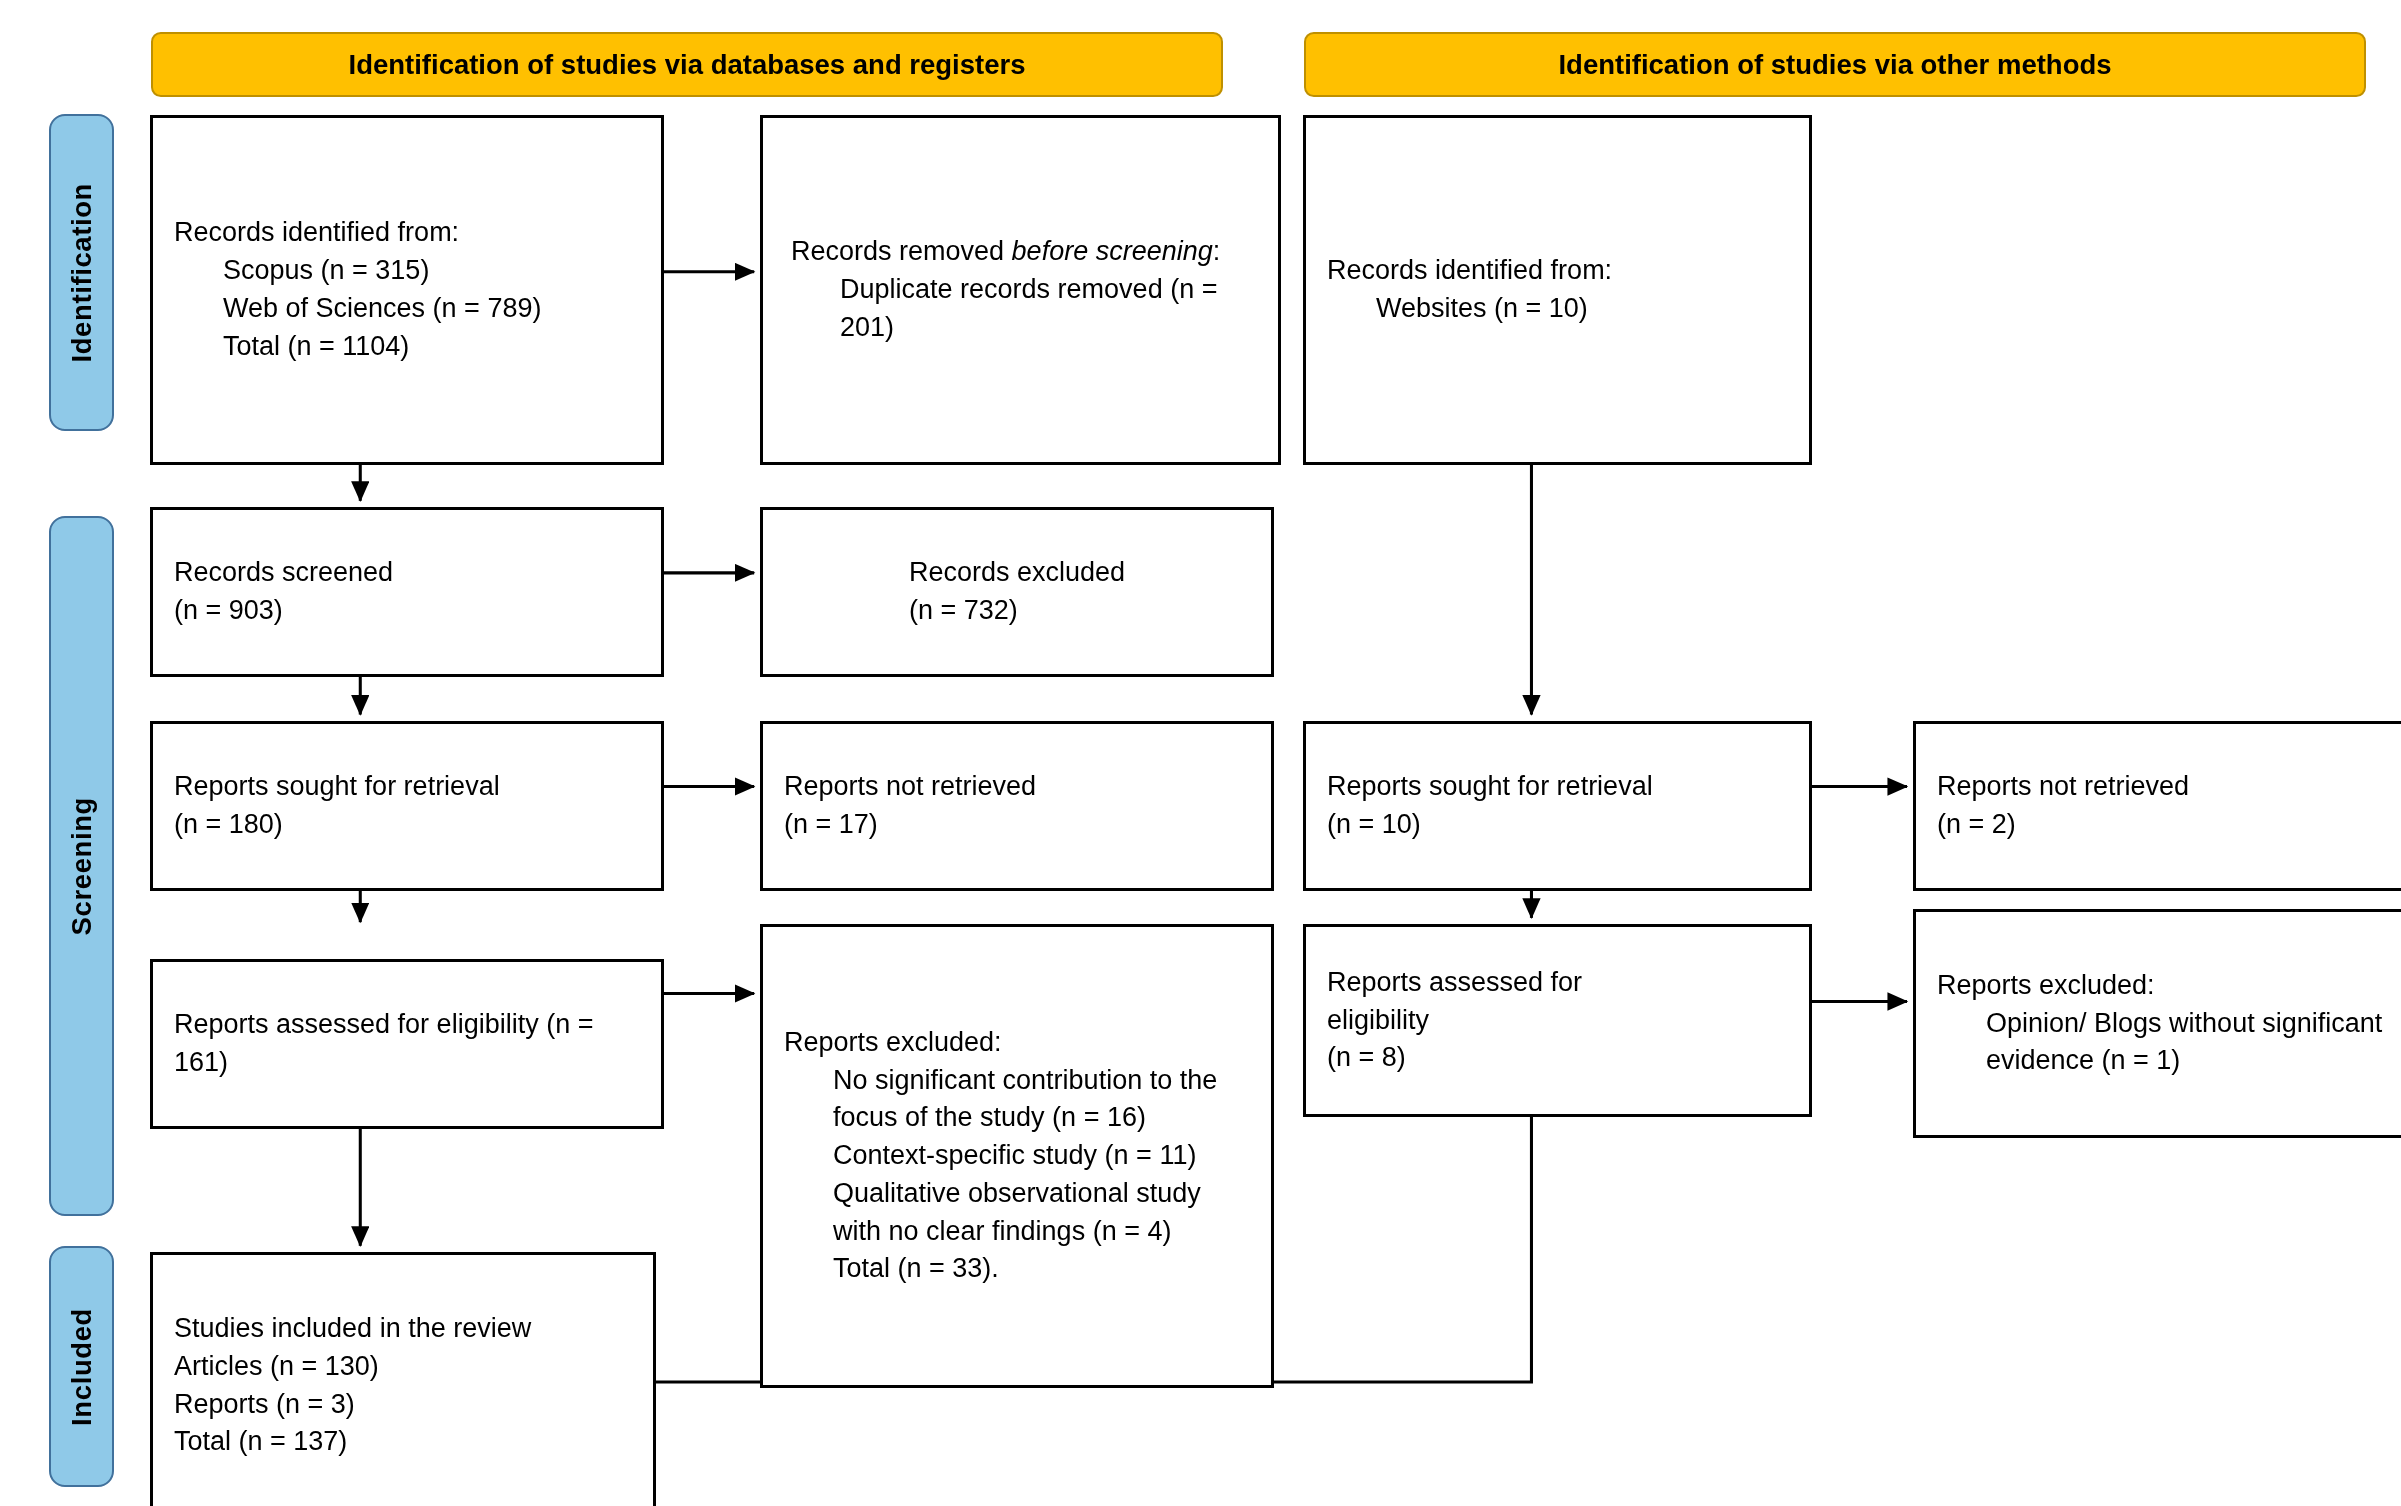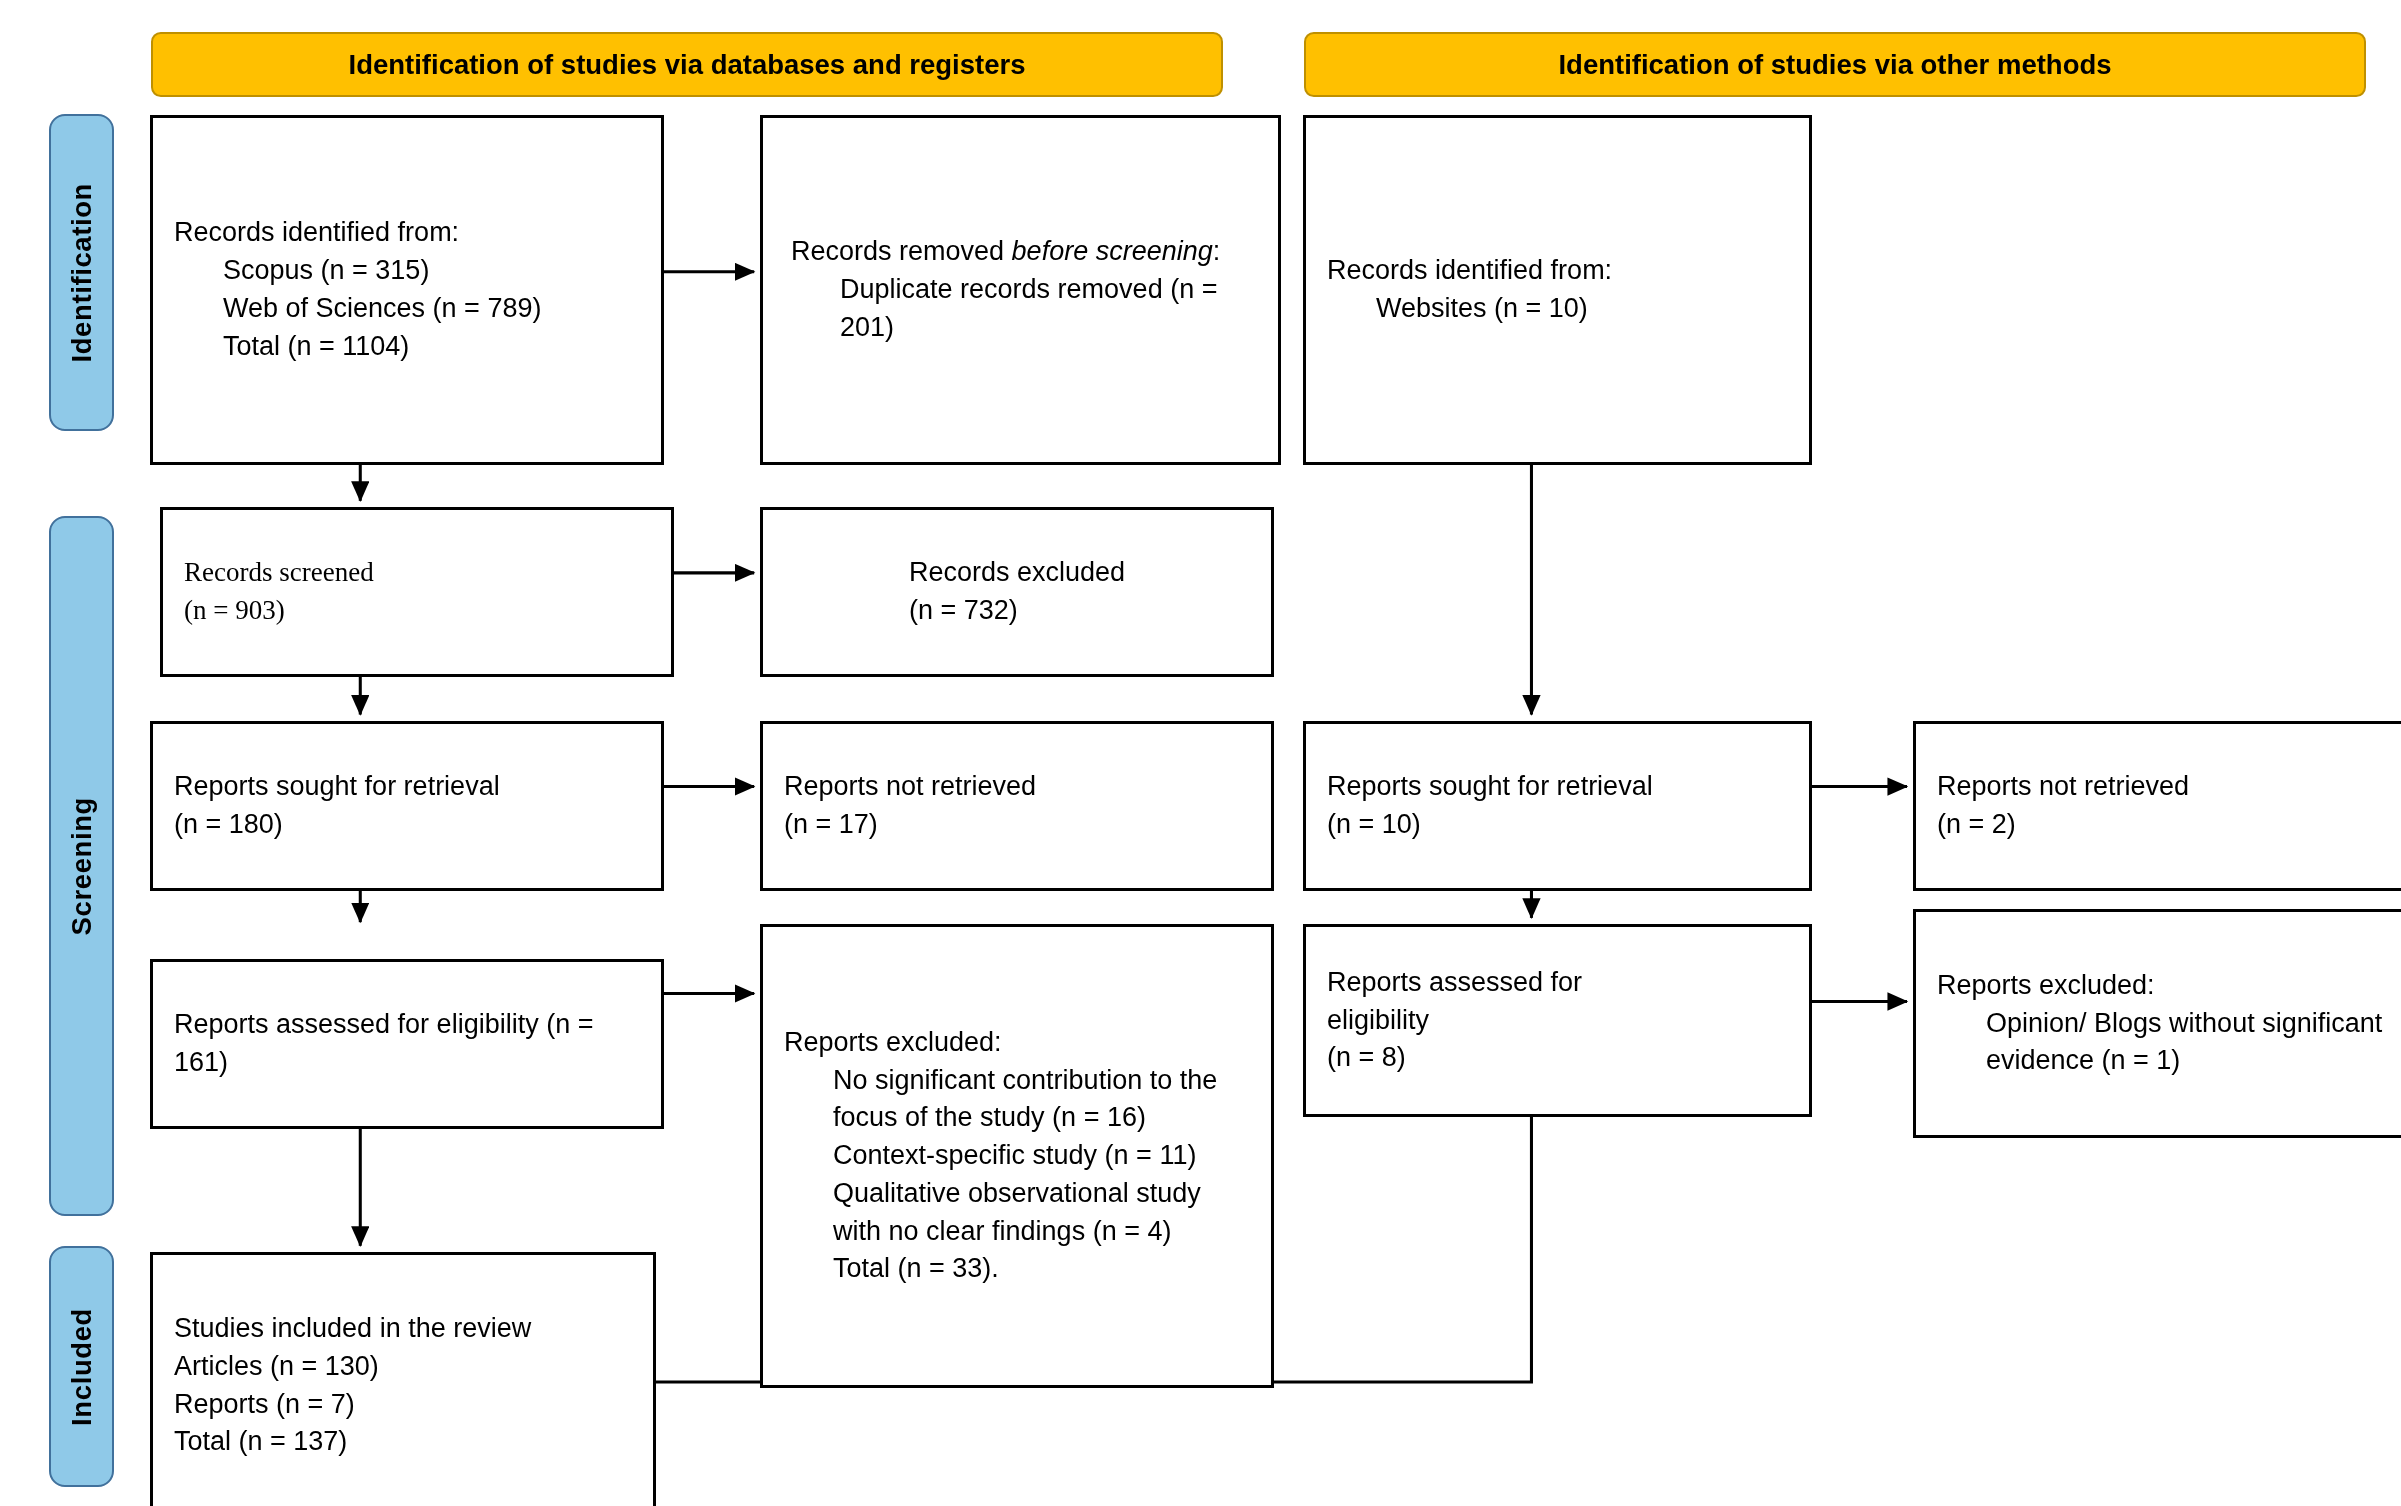--- a/index.html
+++ b/index.html
@@ -121,21 +121,21 @@
       </div>
   </div>
 
   <div class="flow-box" style="left:760px; top:115px; width:466px; height:310px;padding-left:28px;">
     <div class="line"><span>Records removed </span><em>before screening</em><span>:</span></div>
     <div class="indent">
         <div class="line">Duplicate records removed (n = 201)</div>
       </div>
   </div>
 
-  <div class="flow-box" style="left:160px; top:507px; width:466px; height:130px;font-family:Liberation Serif, serif;">
+  <div class="flow-box" style="left:150px; top:507px; width:466px; height:130px;">
     <div>
         <div class="line">Records screened</div>
         <div class="line">(n = 903)</div>
       </div>
   </div>
 
   <div class="flow-box" style="left:760px; top:507px; width:466px; height:130px;align-items:center;">
     <div>
         <div class="line">Records excluded</div>
         <div class="line">(n = 732)</div>
@@ -169,21 +169,21 @@
         <div class="line">Context-specific study (n = 11)</div>
         <div class="line">Qualitative observational study with no clear findings (n = 4)</div>
         <div class="line">Total (n = 33).</div>
       </div>
   </div>
 
   <div class="flow-box" style="left:150px; top:1252px; width:458px; height:227px;">
     <div>
         <div class="line">Studies included in the review</div>
         <div class="line">Articles (n = 130)</div>
-        <div class="line">Reports (n = 7)</div>
+        <div class="line">Reports (n = 3)</div>
         <div class="line">Total (n = 137)</div>
       </div>
   </div>
 
   <div class="flow-box" style="left:1303px; top:115px; width:461px; height:310px;">
     <div class="line">Records identified from:</div>
     <div class="indent">
         <div class="line">Websites (n = 10)</div>
       </div>
   </div>

